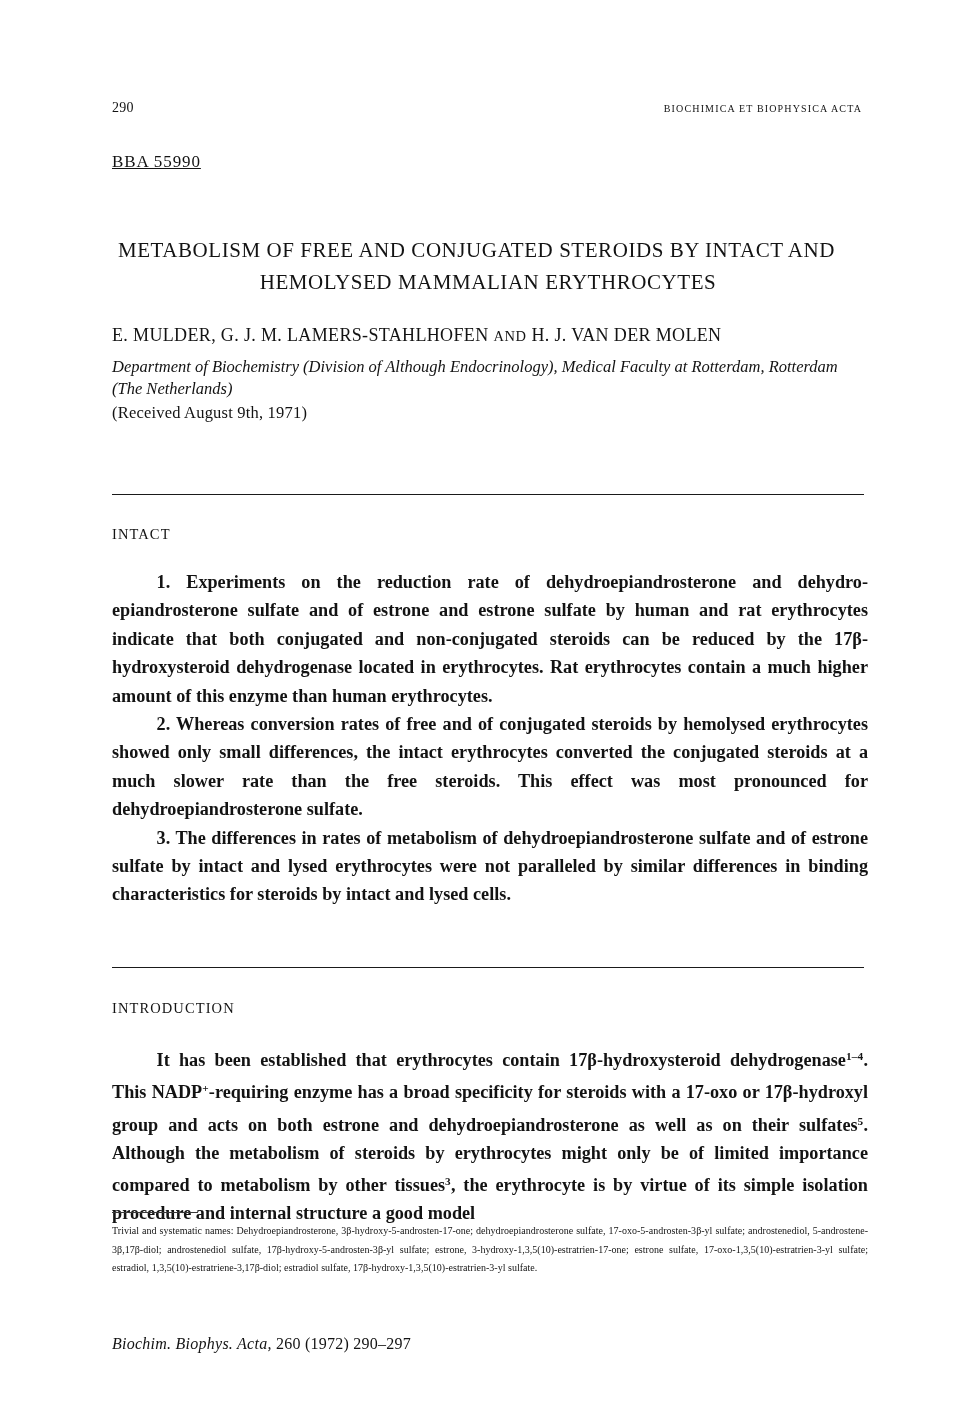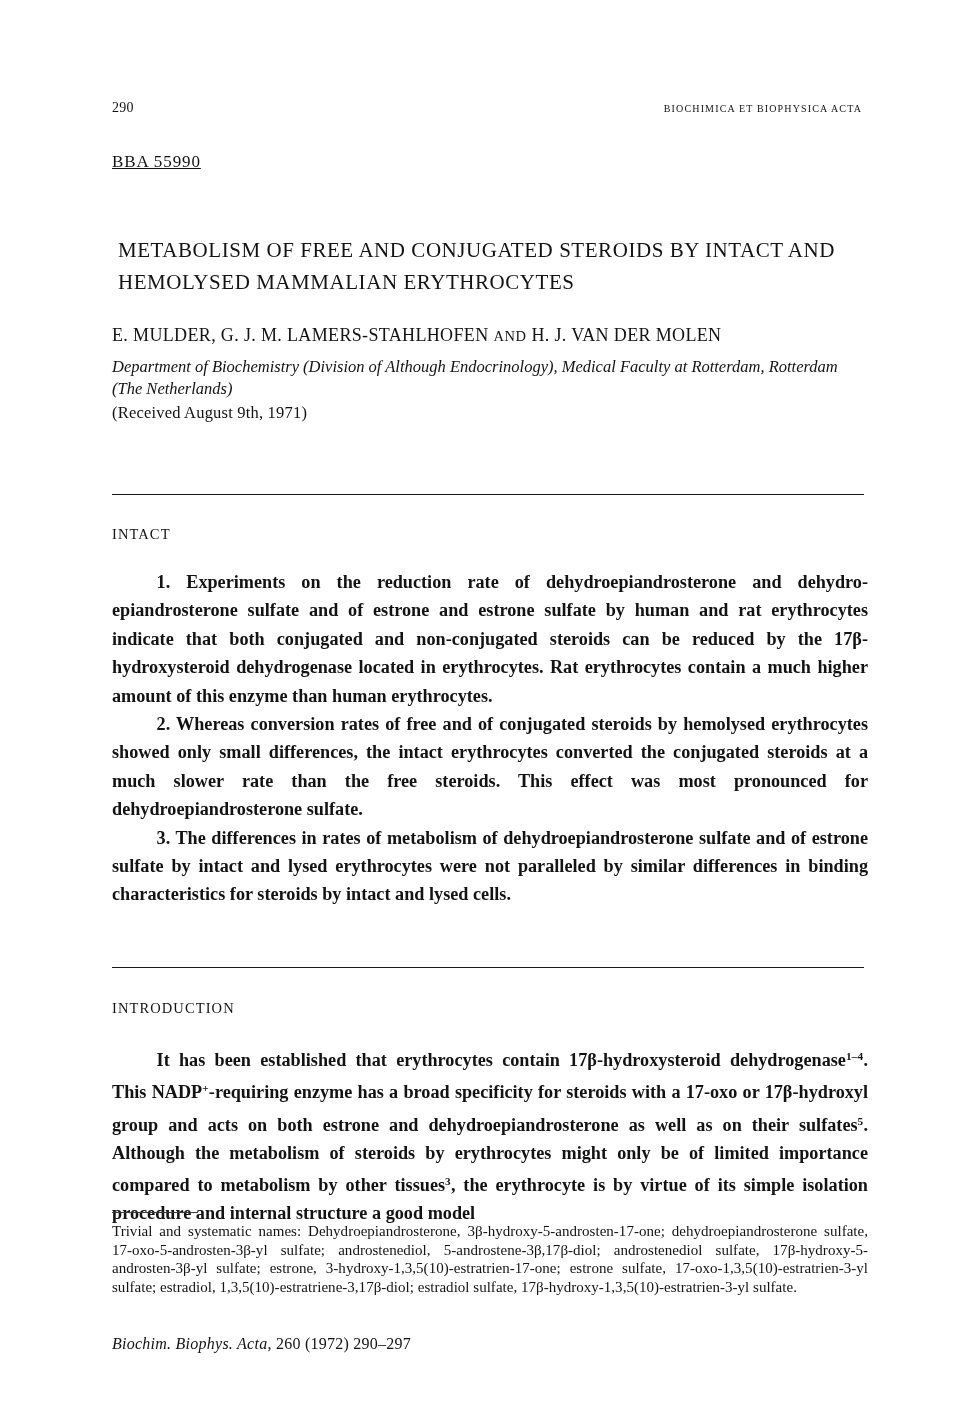--- a/index.html
+++ b/index.html
@@ -59,21 +59,21 @@
     position: absolute;
     top: 228px;
     left: 0;
     width: 740px;
     font-size: 21px;
     line-height: 32px;
     letter-spacing: 0.55px;
     font-weight: normal;
     margin: 6px;
   }
-  .title .l2 { display: block; }
+  .title .l2 { display: block; text-align: center; }
 
   
   .authors {
     position: absolute;
     top: 325px;
     left: 0;
     width: 750px;
     font-size: 18px;
     letter-spacing: 0.35px;
   }
@@ -152,21 +152,21 @@
     vertical-align: 0.52em;
     letter-spacing: 0.2px;
   }
 
   
   .footnote {
     position: absolute;
     left: 0;
     top: 1222px;
     width: 756px;
-    font-size: 15px;
+    font-size: 10px;
     line-height: 18.6px;
     text-align: justify;
     letter-spacing: 0.02px;
   }
   .footnote p { margin: 0; text-indent: 0; }
 
   
   .citation {
     position: absolute;
     left: 0;

